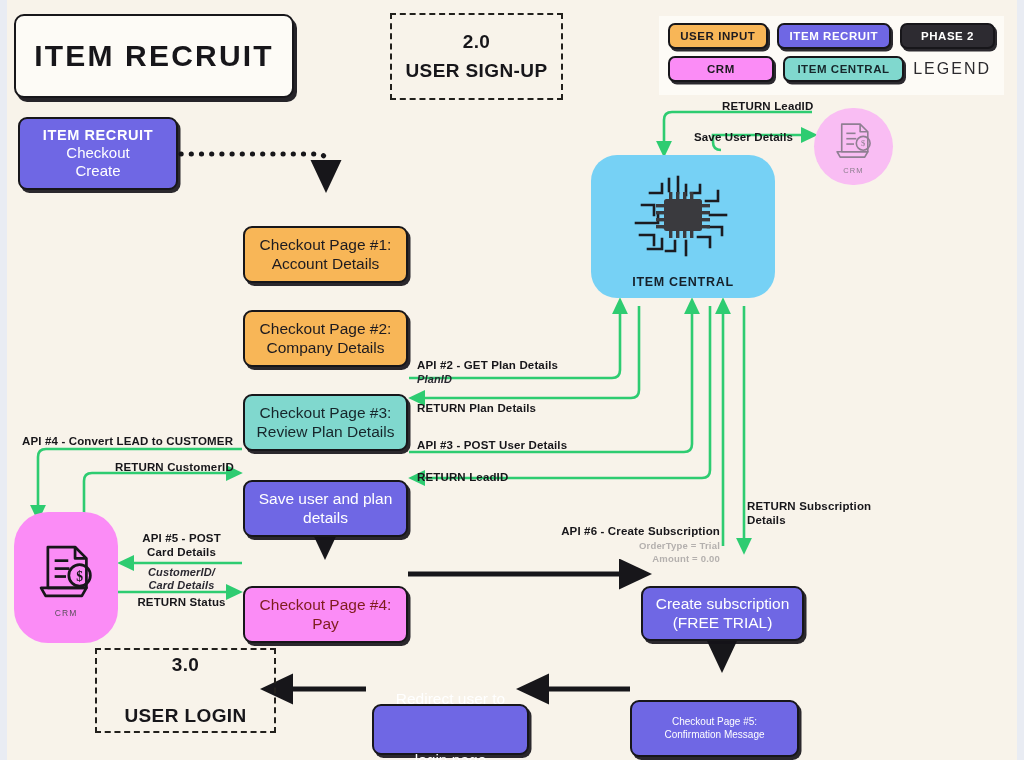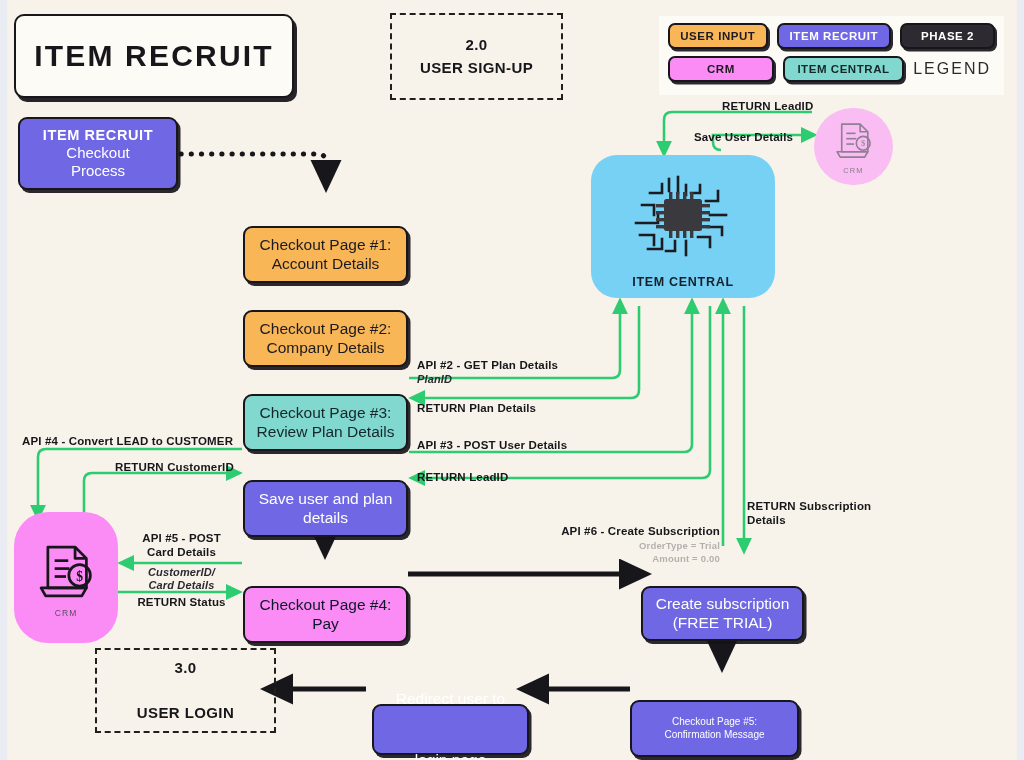--- a/index.html
+++ b/index.html
@@ -37,21 +37,21 @@
     text-align: center;
     line-height: 1.22;
     box-shadow: 2.5px 3px 0 rgba(20,18,24,0.9);
     margin-top: 40px;
   }
   .node .l1, .node .l2 { display: block; width: 100%; }
 
   .n-orange { background: #f8b657; color: #1d1b20; font-size: 15.5px; }
   .n-teal   { background: #80d8ce; color: #16262b; font-size: 15.5px; }
   .n-purple { background: #6f67e4; color: #ffffff; font-size: 15.5px; }
-  .n-pink   { background: #fb8cf6; color: #0f172a; font-size: 15.5px; }
+  .n-pink   { background: #fb8cf6; color: #7f1d1d; font-size: 15.5px; }
 
   
   #title-plaque {
     position: absolute; left: 14px; top: 14px;
     width: 280px; height: 84px;
     background: #fdfbf6;
     border: 2.5px solid #17161a;
     border-radius: 10px;
     display: flex; align-items: center; justify-content: center;
     box-shadow: 3px 4px 0 rgba(20,18,24,0.92);
@@ -61,21 +61,21 @@
     color: #17161a;
   }
 
   
   .phase-box {
     position: absolute;
     border: 2.5px dashed #22201c;
     background: transparent;
     display: flex; flex-direction: column;
     align-items: center; justify-content: center;
-    color: #17161a; font-weight: 700; font-size: 15px;
+    color: #17161a; font-weight: 700; font-size: 19px;
     letter-spacing: .4px; line-height: 1.5;
   }
 
   
   #proc-node {
     position: absolute; left: 18px; top: 117px;
     width: 160px; height: 73px;
     background: #6f67e4; color: #fff;
     border: 2.5px solid #17161a; border-radius: 9px;
     display: flex; flex-direction: column;
@@ -250,21 +250,21 @@
     </g>
   </svg>
 
   <div id="title-plaque">
     <span class="txt">ITEM RECRUIT</span>
   </div>
 
   <div id="proc-node">
     <span class="hdr">ITEM RECRUIT</span>
     <span>Checkout</span>
-    <span>Process</span>
+    <span>Create</span>
   </div>
 
   <div class="phase-box" style="left:390px; top:13px; width:173px; height:87px;">
     <span>2.0</span>
     <span>USER SIGN-UP</span>
   </div>
 
   <div class="phase-box" style="left:95px; top:648px; width:181px; height:85px;gap:22px;">
     <span>3.0</span>
     <span>USER LOGIN</span>

